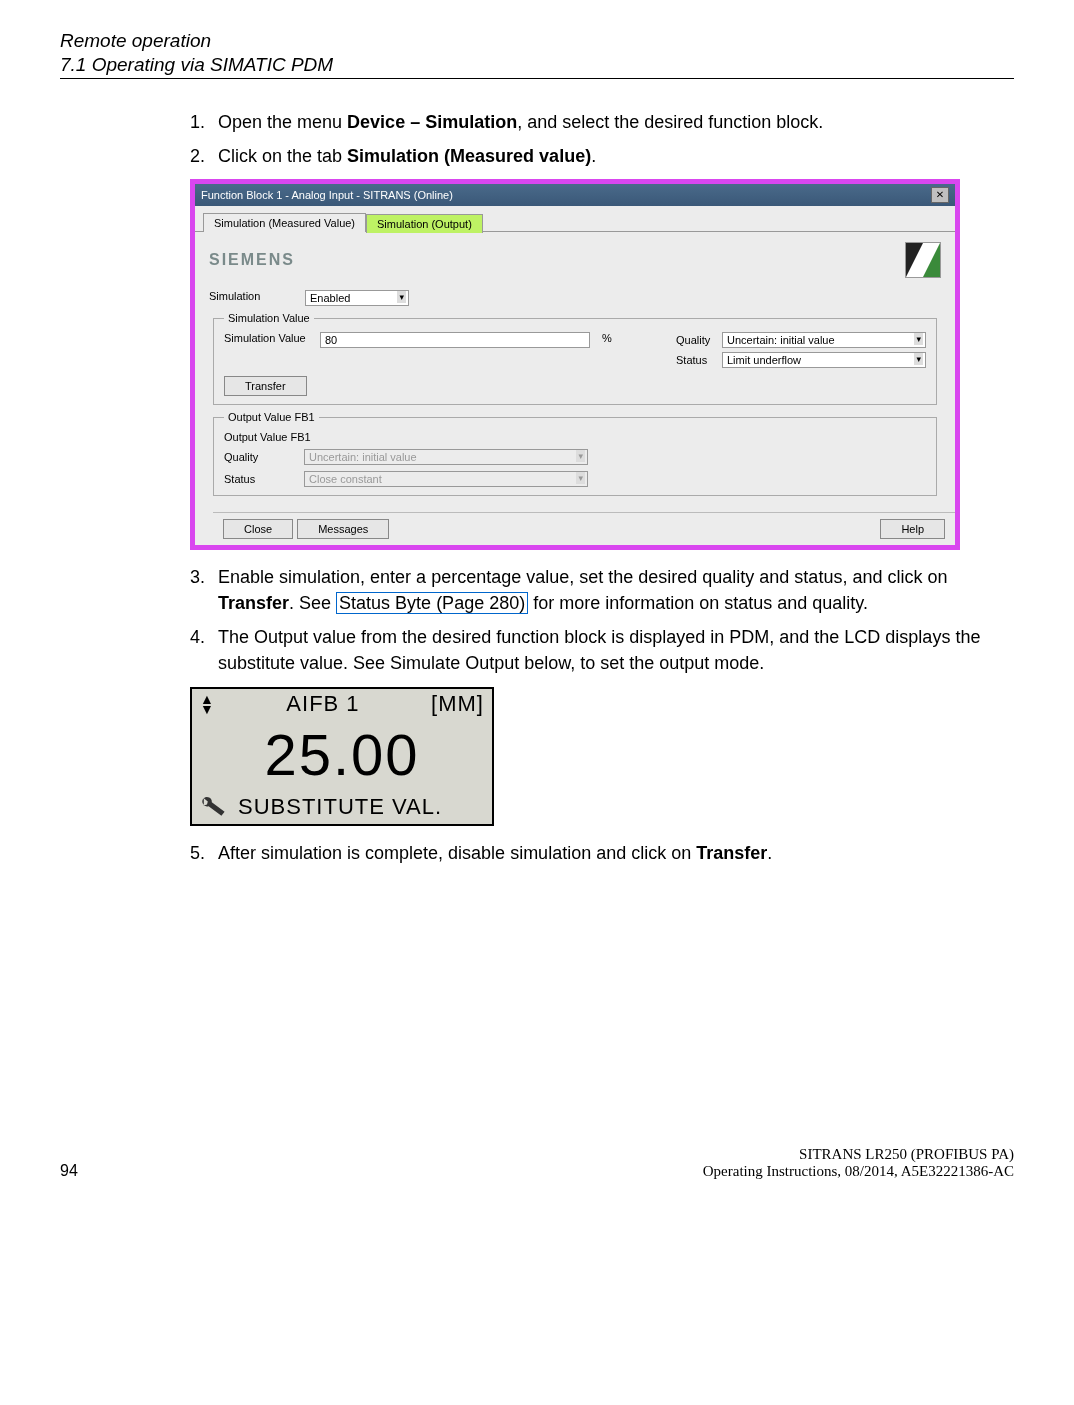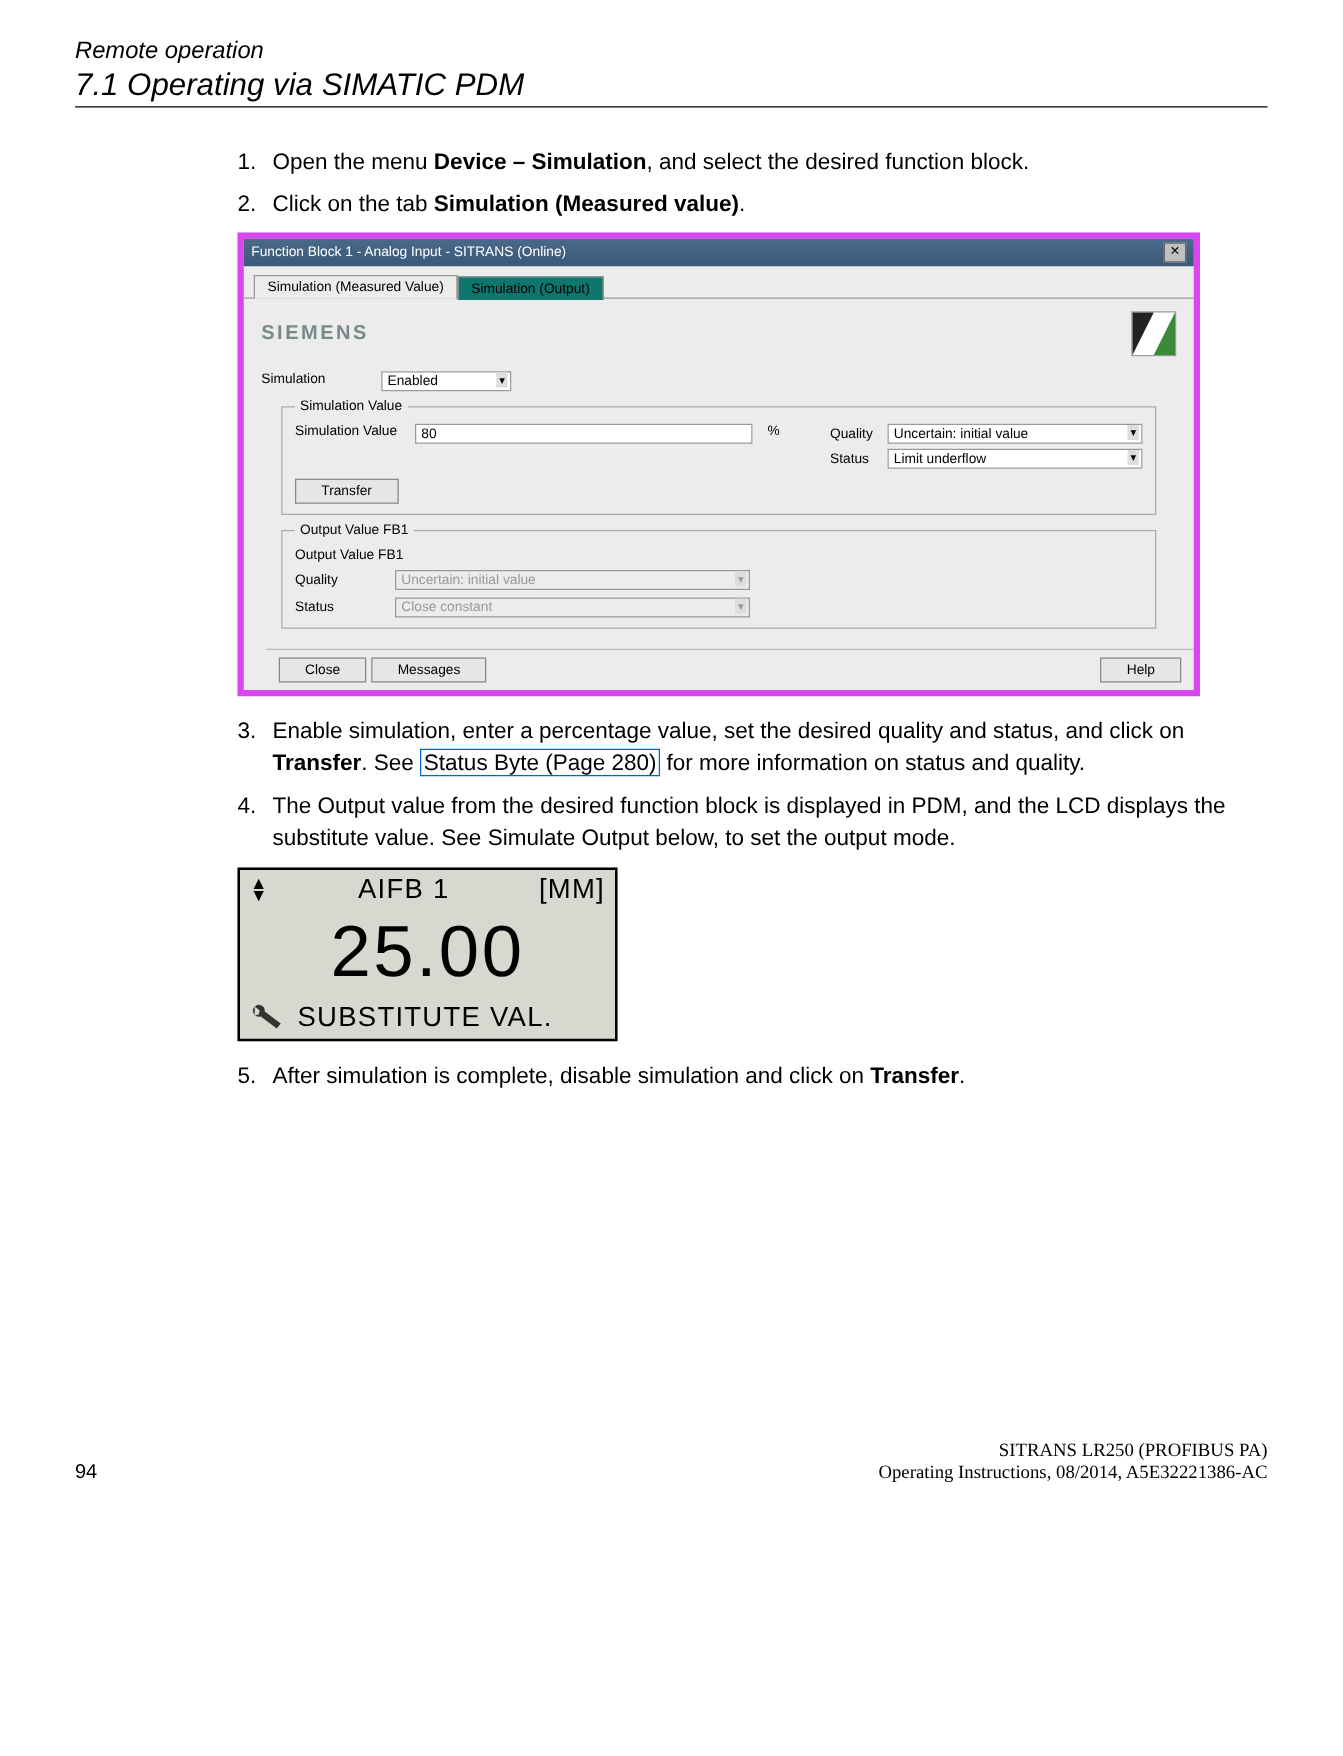--- a/index.html
+++ b/index.html
@@ -19,21 +19,21 @@
     padding-bottom: 2px;
     margin-bottom: 30px;
   }
   .header-title {
     font-style: italic;
     font-size: 19px;
     margin-bottom: 2px;
   }
   .header-subtitle {
     font-style: italic;
-    font-size: 25px;
+    font-size: 19px;
   }
   .content {
     margin-left: 130px;
     margin-right: 20px;
   }
   .step {
     display: flex;
     font-size: 18px;
     line-height: 1.45;
     margin-bottom: 8px;
@@ -83,21 +83,21 @@
   .dlg-tab {
     border: 1px solid #999;
     border-bottom: none;
     padding: 3px 10px;
     background: #ececec;
     position: relative;
     top: 1px;
     font-size: 11px;
   }
   .dlg-tab.inactive {
-    background: #0f766e;
+    background: #bef264;
     top: 2px;
   }
   .dlg-body {
     border-top: 1px solid #999;
     padding: 10px 14px;
   }
   .siemens-row {
     display: flex;
     justify-content: space-between;
     align-items: center;
@@ -154,21 +154,21 @@
     font-size: 9px;
     background: #ddd;
     padding: 1px 2px;
   }
   .dropdown.disabled {
     background: #ececec;
     color: #999;
   }
   fieldset {
     border: 1px solid #aaa;
-    margin: 6px 16px;
+    margin: 6px 4px;
     padding: 8px 10px;
   }
   legend {
     font-size: 11px;
     padding: 0 4px;
   }
   .text-input {
     border: 1px solid #999;
     background: #fff;
     padding: 1px 4px;

